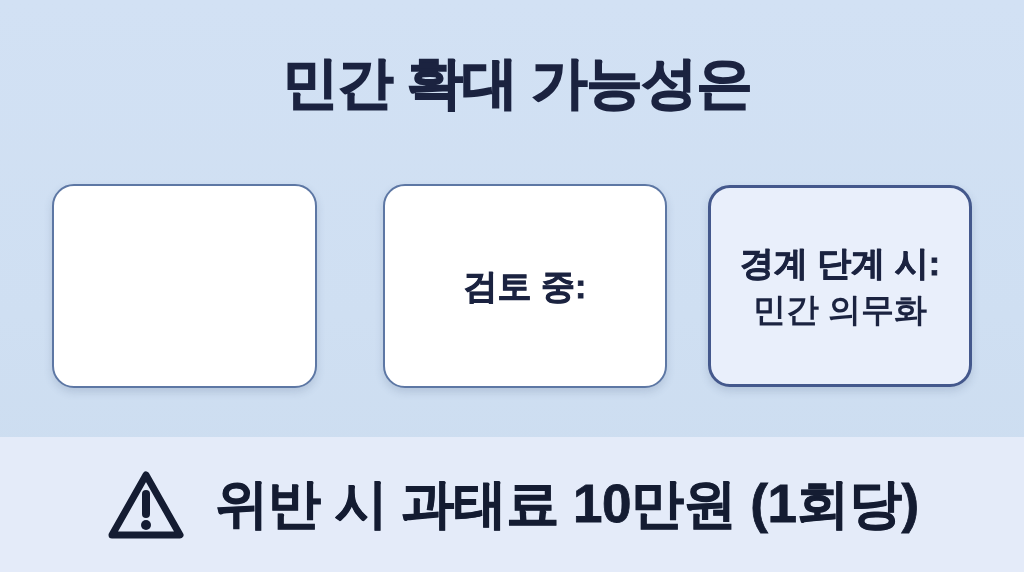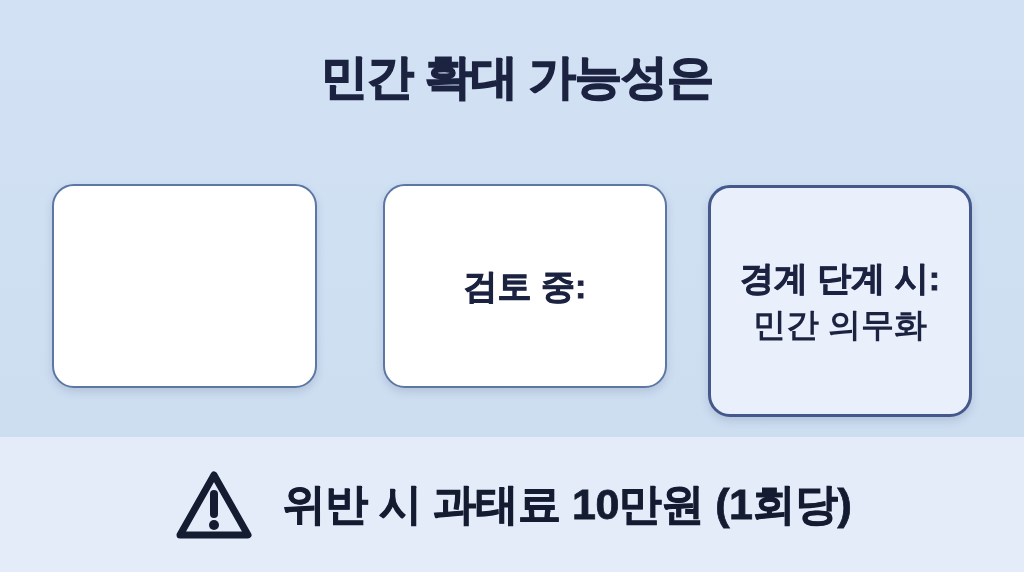--- a/index.html
+++ b/index.html
@@ -21,21 +21,21 @@
   }
   .stage{
     position:relative;
     width:1024px;height:572px;
     background:linear-gradient(180deg,#d2e1f4 0%,var(--background) 55%,#cbdcef 100%);
   }
   .title{
     position:absolute;
     top:46px;left:10px;right:0;
     text-align:center;
-    font-size:47px;
+    font-size:56px;
     font-weight:900;
     letter-spacing:-1px;
     color:var(--text-dark);
     -webkit-text-stroke:1.5px var(--text-dark);
   }
   .flow{
     position:absolute;
     left:0;top:184px;width:1024px;height:204px;
   }
   .box{
@@ -49,21 +49,21 @@
     flex-direction:column;
     justify-content:center;
     align-items:center;
     text-align:center;
     color:var(--text-dark);
     padding:8px 6px;
   }
   .box-1{left:52px;width:265px;}
   .box-2{left:383px;width:284px;}
   .box-3{
-    left:708px;width:264px;top:1px;height:232px;
+    left:708px;width:264px;top:1px;height:202px;
     background:var(--box3-background);
     border:3px solid var(--box3-border);
   }
   .box-heading{
     font-size:34px;
     font-weight:800;
     line-height:1.38;
     -webkit-text-stroke:0.8px var(--text-dark);
   }
   .box-line{
@@ -89,21 +89,21 @@
     justify-content:center;
     gap:28px;
     color:#141c32;
   }
   .warning-icon{
     width:82px;height:78px;
     flex:0 0 auto;
     margin-top:2px;
   }
   .banner-text{
-    font-size:43px;
+    font-size:53px;
     font-weight:800;
     letter-spacing:-0.5px;
     color:#141c32;
     -webkit-text-stroke:0.8px #141c32;
   }
 </style>
 </head>
 <body>
 
 <div class="stage">

